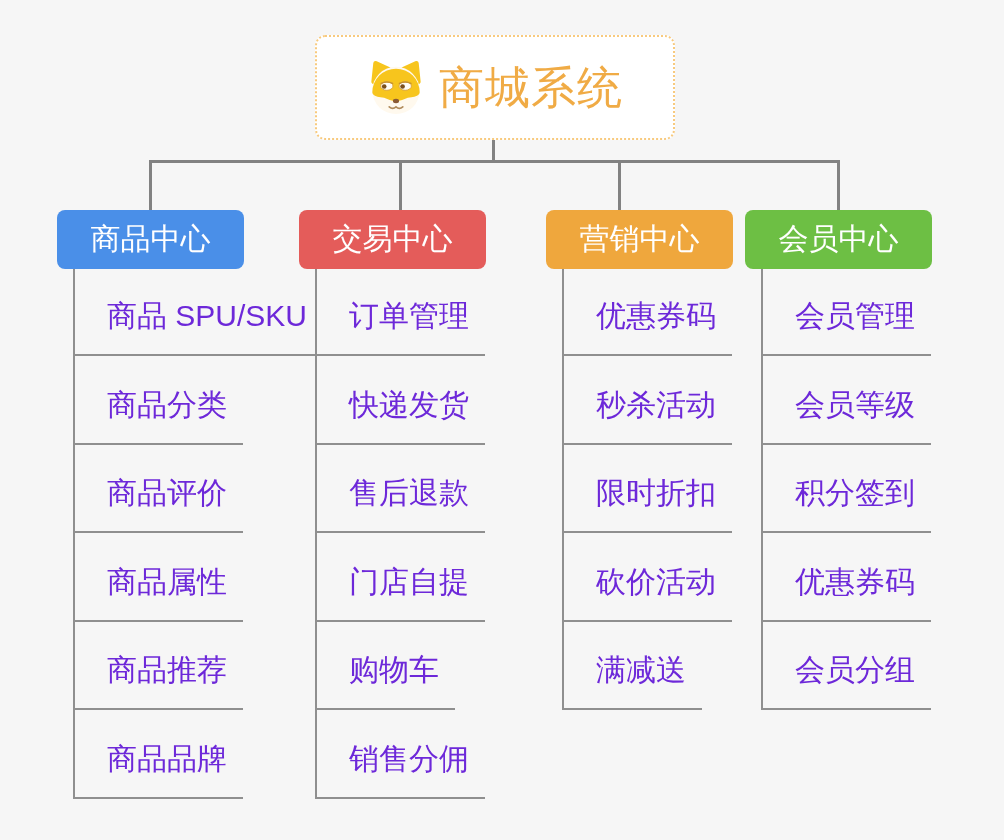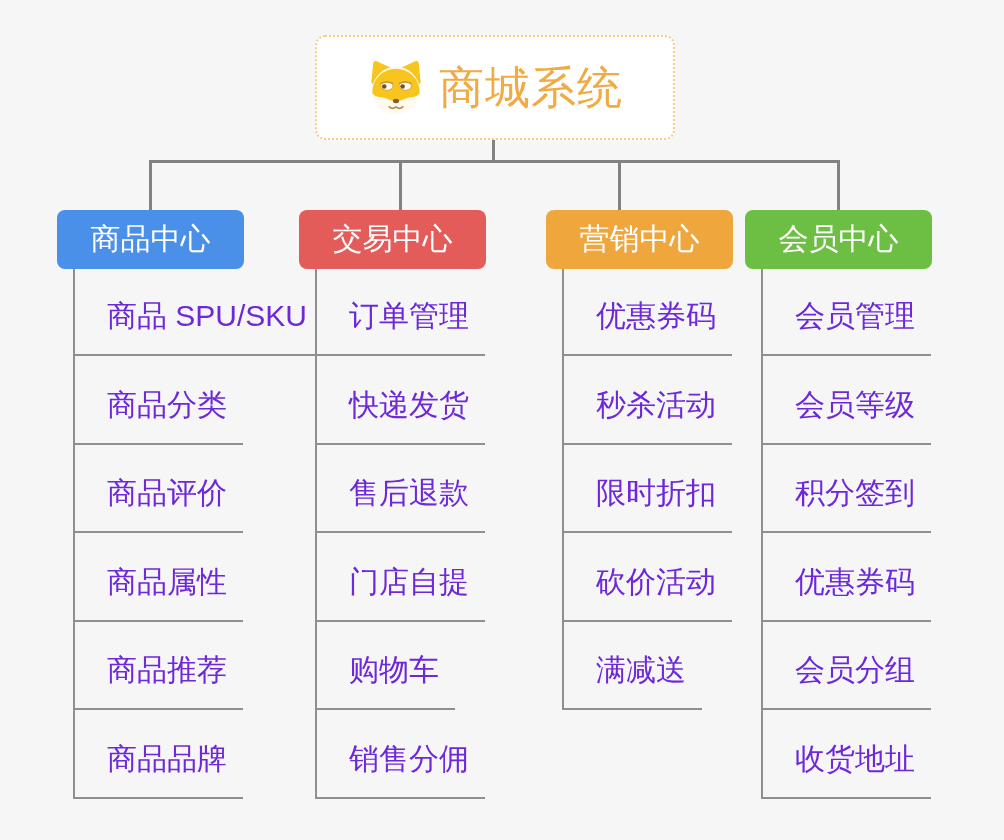--- a/index.html
+++ b/index.html
@@ -211,19 +211,16 @@
         </div>
       <div class="row">
           <span class="leaf">积分签到</span>
         </div>
       <div class="row">
           <span class="leaf">优惠券码</span>
         </div>
       <div class="row">
           <span class="leaf">会员分组</span>
         </div>
-      <div class="row">
-          <span class="leaf">收货地址</span>
-        </div>
     </div>
   </div>
 
 </div>
 
 </body></html>

